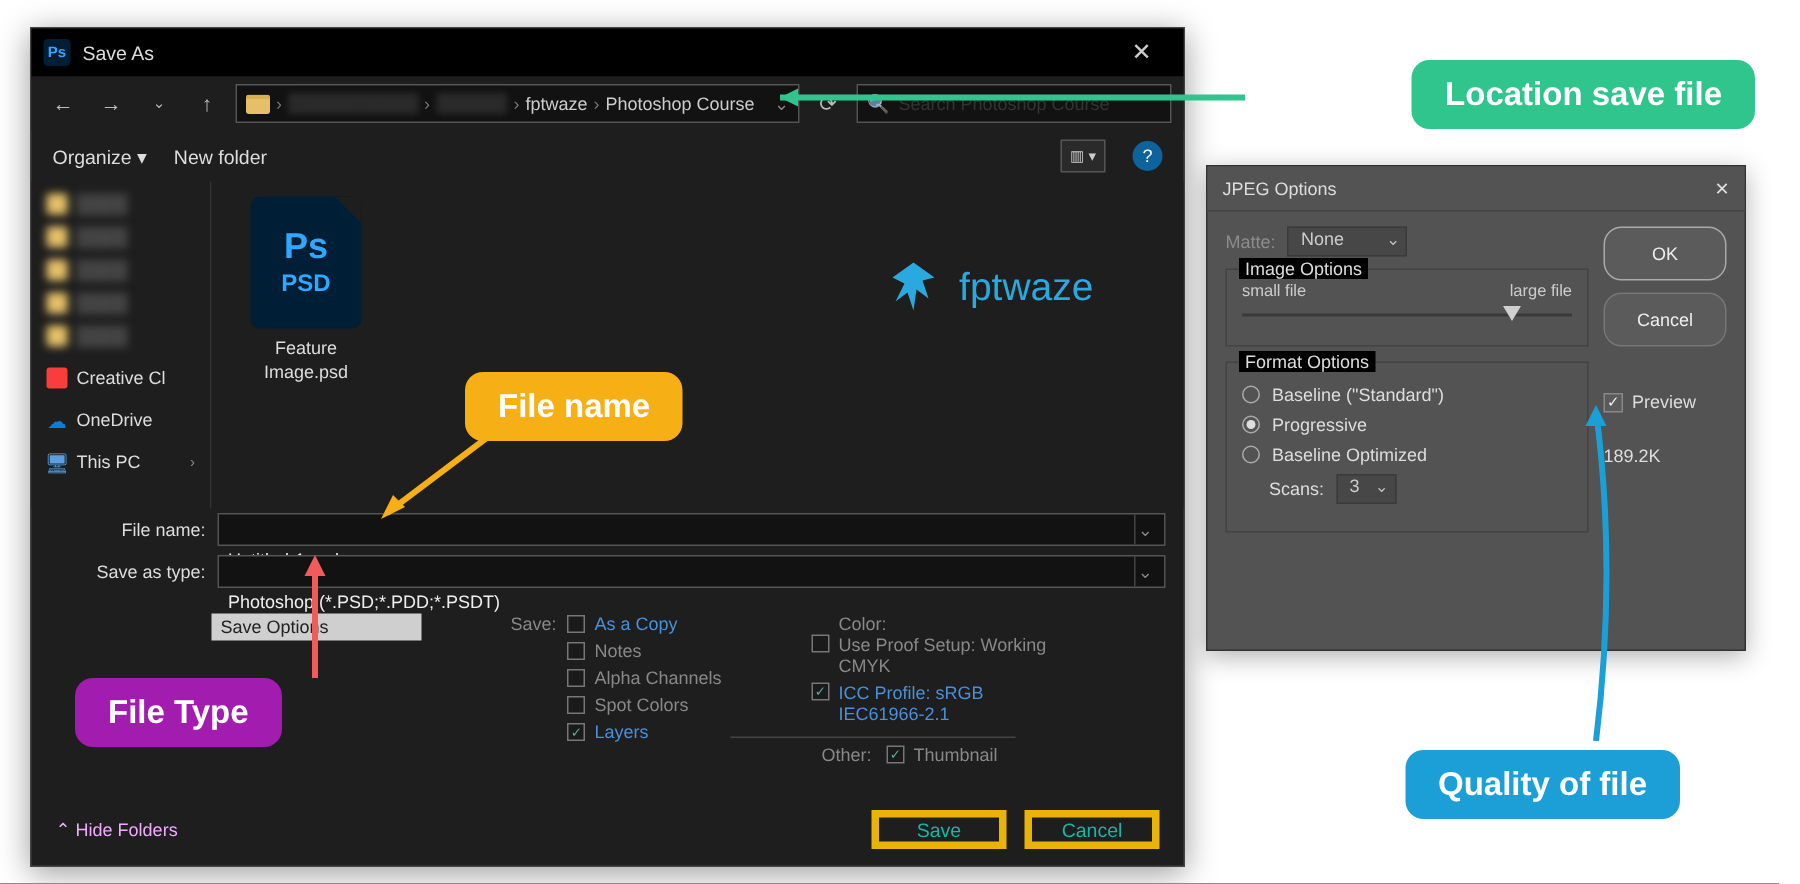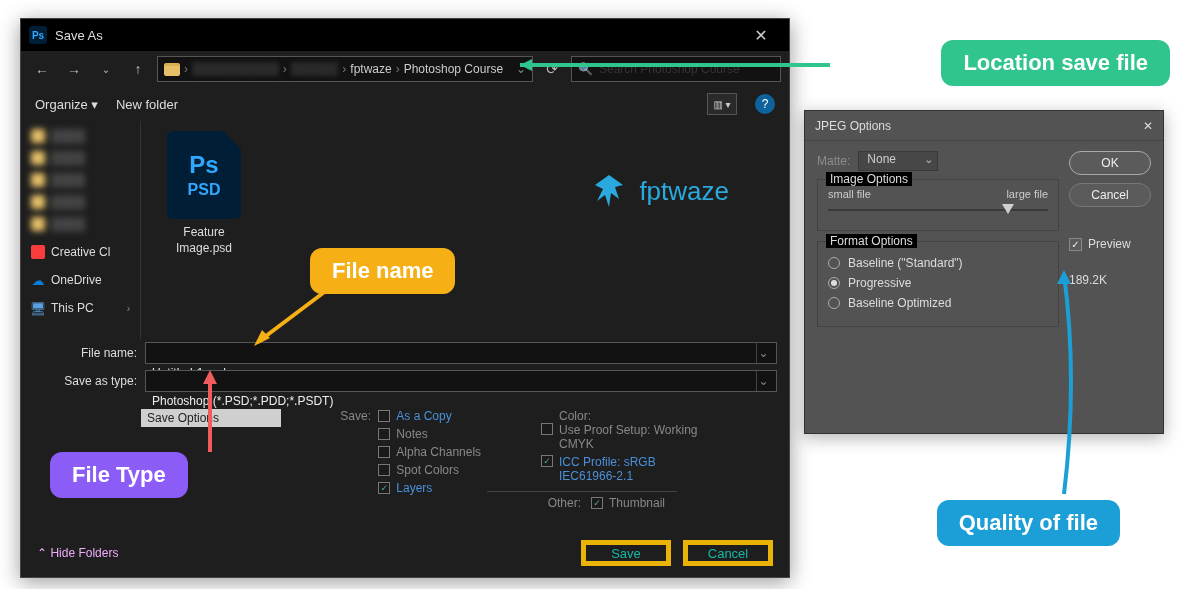--- a/index.html
+++ b/index.html
@@ -76,21 +76,21 @@
   
   .jpegopts {
     position: absolute; right: 36px; top: 110px; width: 360px; height: 324px;
     background: #535353; border: 1px solid #333; color: #ddd; font-size: 12px;
     box-shadow: 0 4px 16px rgba(0,0,0,0.3);
   }
   .jo-title { height: 30px; background: #535353; display: flex; align-items: center; justify-content: space-between; padding: 0 10px; border-bottom: 1px solid #434343; }
   .jo-body { display: flex; padding: 10px 12px; gap: 10px; }
   .jo-left { flex: 1; }
   .jo-right { width: 82px; display: flex; flex-direction: column; gap: 8px; align-items: stretch; }
-  .jo-btn { height: 24px; border: 1px solid #777; border-radius: 12px; background: #5b5b5b; color: #eee; display: flex; align-items: center; justify-content: center; cursor: pointer; }
+  .jo-btn { height: 36px; border: 1px solid #777; border-radius: 12px; background: #5b5b5b; color: #eee; display: flex; align-items: center; justify-content: center; cursor: pointer; }
   .jo-btn.primary { border-color:#aaa; }
   .jo-row { display: flex; align-items: center; gap: 8px; margin-bottom: 8px; }
   .jo-row.dim { color: #8c8c8c; }
   .jo-select { background: #474747; border: 1px solid #3a3a3a; height: 20px; padding: 0 18px 0 8px; position: relative; color:#ccc; }
   .jo-select::after { content:"⌄"; position:absolute; right:4px; top:1px; font-size:11px; color:#bbb; }
   .jo-num { width: 30px; height: 20px; background: #fff; color: #1f6fd0; border:1px solid #2b2b2b; text-align: center; display:flex; align-items:center; justify-content:center; }
   .fieldset { border: 1px solid #434343; padding: 8px 10px 10px; margin-bottom: 10px; position: relative; }
   .fieldset .legend { position: absolute; top: -8px; left: 8px; background: #000000; padding: 0 4px; font-size: 12px; color:#ddd; }
   .slider { position: relative; height: 20px; }
   .slider .track { position:absolute; top:9px; left:0; right:0; height:2px; background:#3a3a3a; }
@@ -99,21 +99,21 @@
   .radio { width: 12px; height: 12px; border-radius: 50%; border: 1px solid #aaa; display:inline-flex; align-items:center; justify-content:center; }
   .radio.on::after { content:""; width:6px; height:6px; border-radius:50%; background:#ddd; }
   .jo-chk { width:13px; height:13px; background:#5b5b5b; border:1px solid #888; display:inline-flex; align-items:center; justify-content:center; font-size:10px; color:#eee;}
   .jo-chk.on::after { content:"✓"; }
   .jo-size { color:#ddd; margin-top:6px; }
 
   
   .callout { position: absolute; padding: 10px 22px; border-radius: 12px; color: #fff; font-size: 22px; font-weight: 700; white-space: nowrap; }
   .c-loc   { background: #2fc58c; right: 30px; top: 40px; }
   .c-fname { background: #f6b015; left: 310px; top: 248px; font-size: 22px; }
-  .c-ftype { background: #8b5cf6; left: 50px; top: 452px; font-size: 22px; }
+  .c-ftype { background: #a21caf; left: 50px; top: 452px; font-size: 22px; }
   .c-qual  { background: #1c9fd6; right: 80px; top: 500px; margin-left: 34px; }
 
   svg.arrow { position: absolute; overflow: visible; pointer-events:none; }
 </style>
 </head>
 <body>
 
 <div class="saveas">
   <div class="titlebar">
     <div class="titlebar-left">
@@ -315,20 +315,24 @@
             <span>Baseline ("Standard")</span>
           </div>
         <div class="radio-row">
             <span class="radio on"></span>
             <span>Progressive</span>
           </div>
         <div class="radio-row">
             <span class="radio"></span>
             <span>Baseline Optimized</span>
           </div>
+        <div class="jo-row" style="margin-left:18px; margin-top:4px;">
+          <span>Scans:</span>
+          <div class="jo-select" style="width:40px;"><span>3</span></div>
+        </div>
       </div>
     </div>
     <div class="jo-right">
       <div class="jo-btn primary">OK</div>
       <div class="jo-btn">Cancel</div>
       <div style="height:14px;"></div>
       <div class="jo-row" style="gap:6px;">
           <span class="jo-chk on"></span>
           <span>Preview</span>
         </div>

